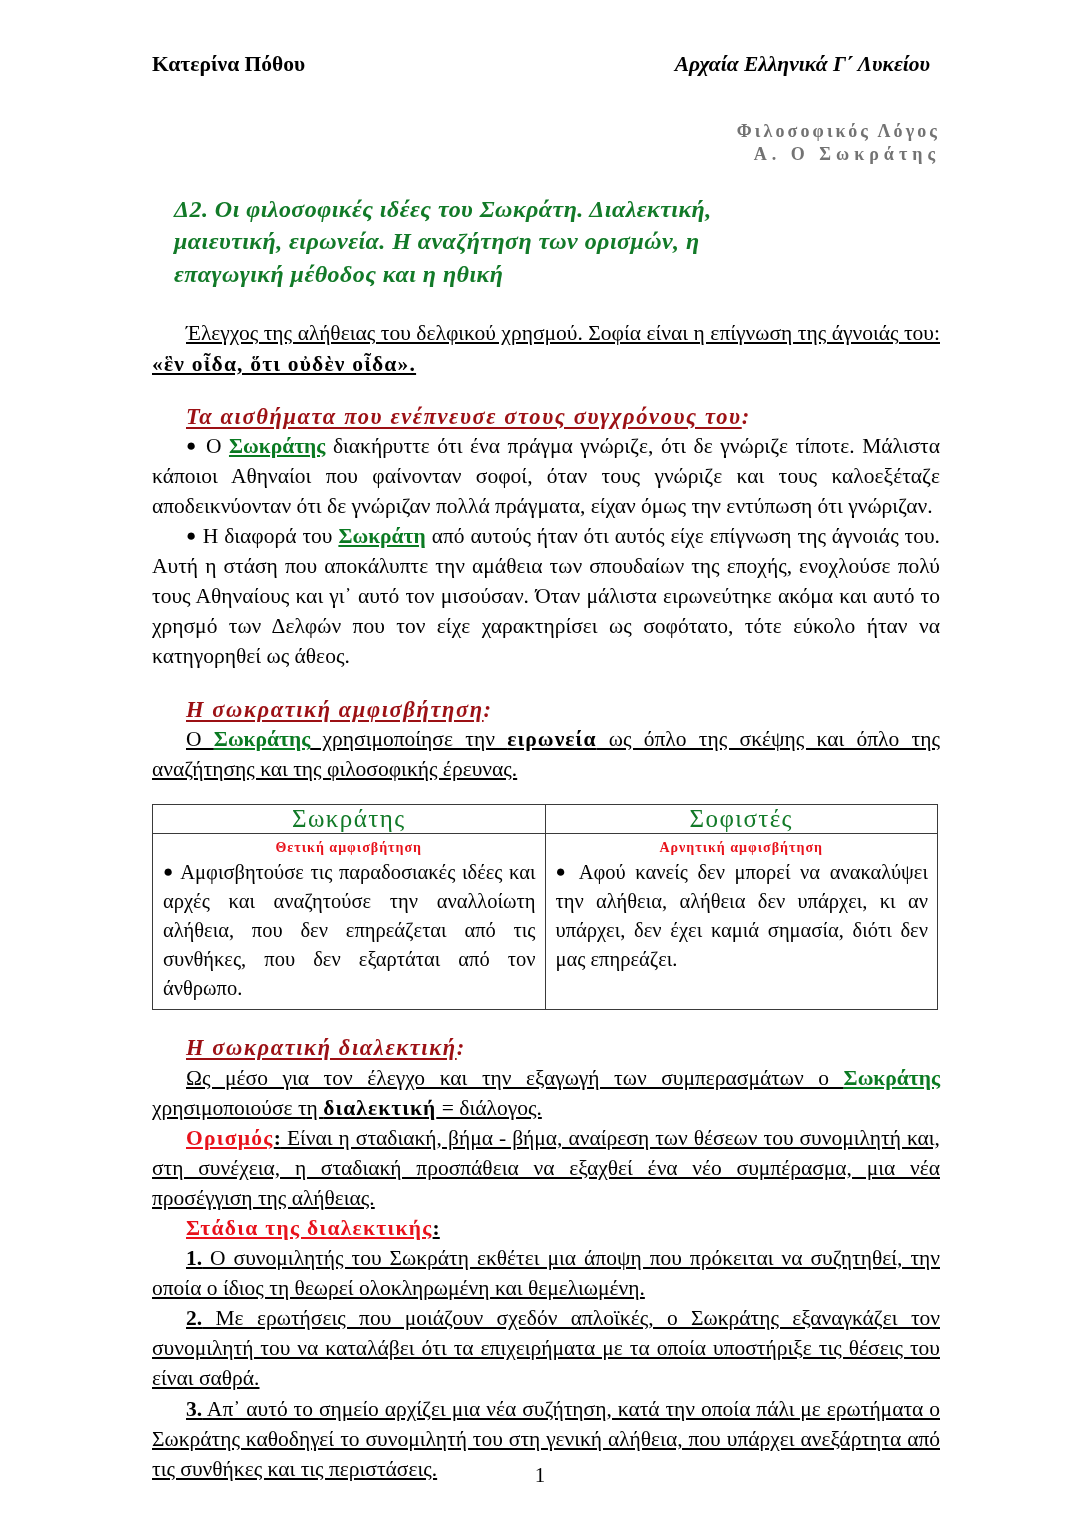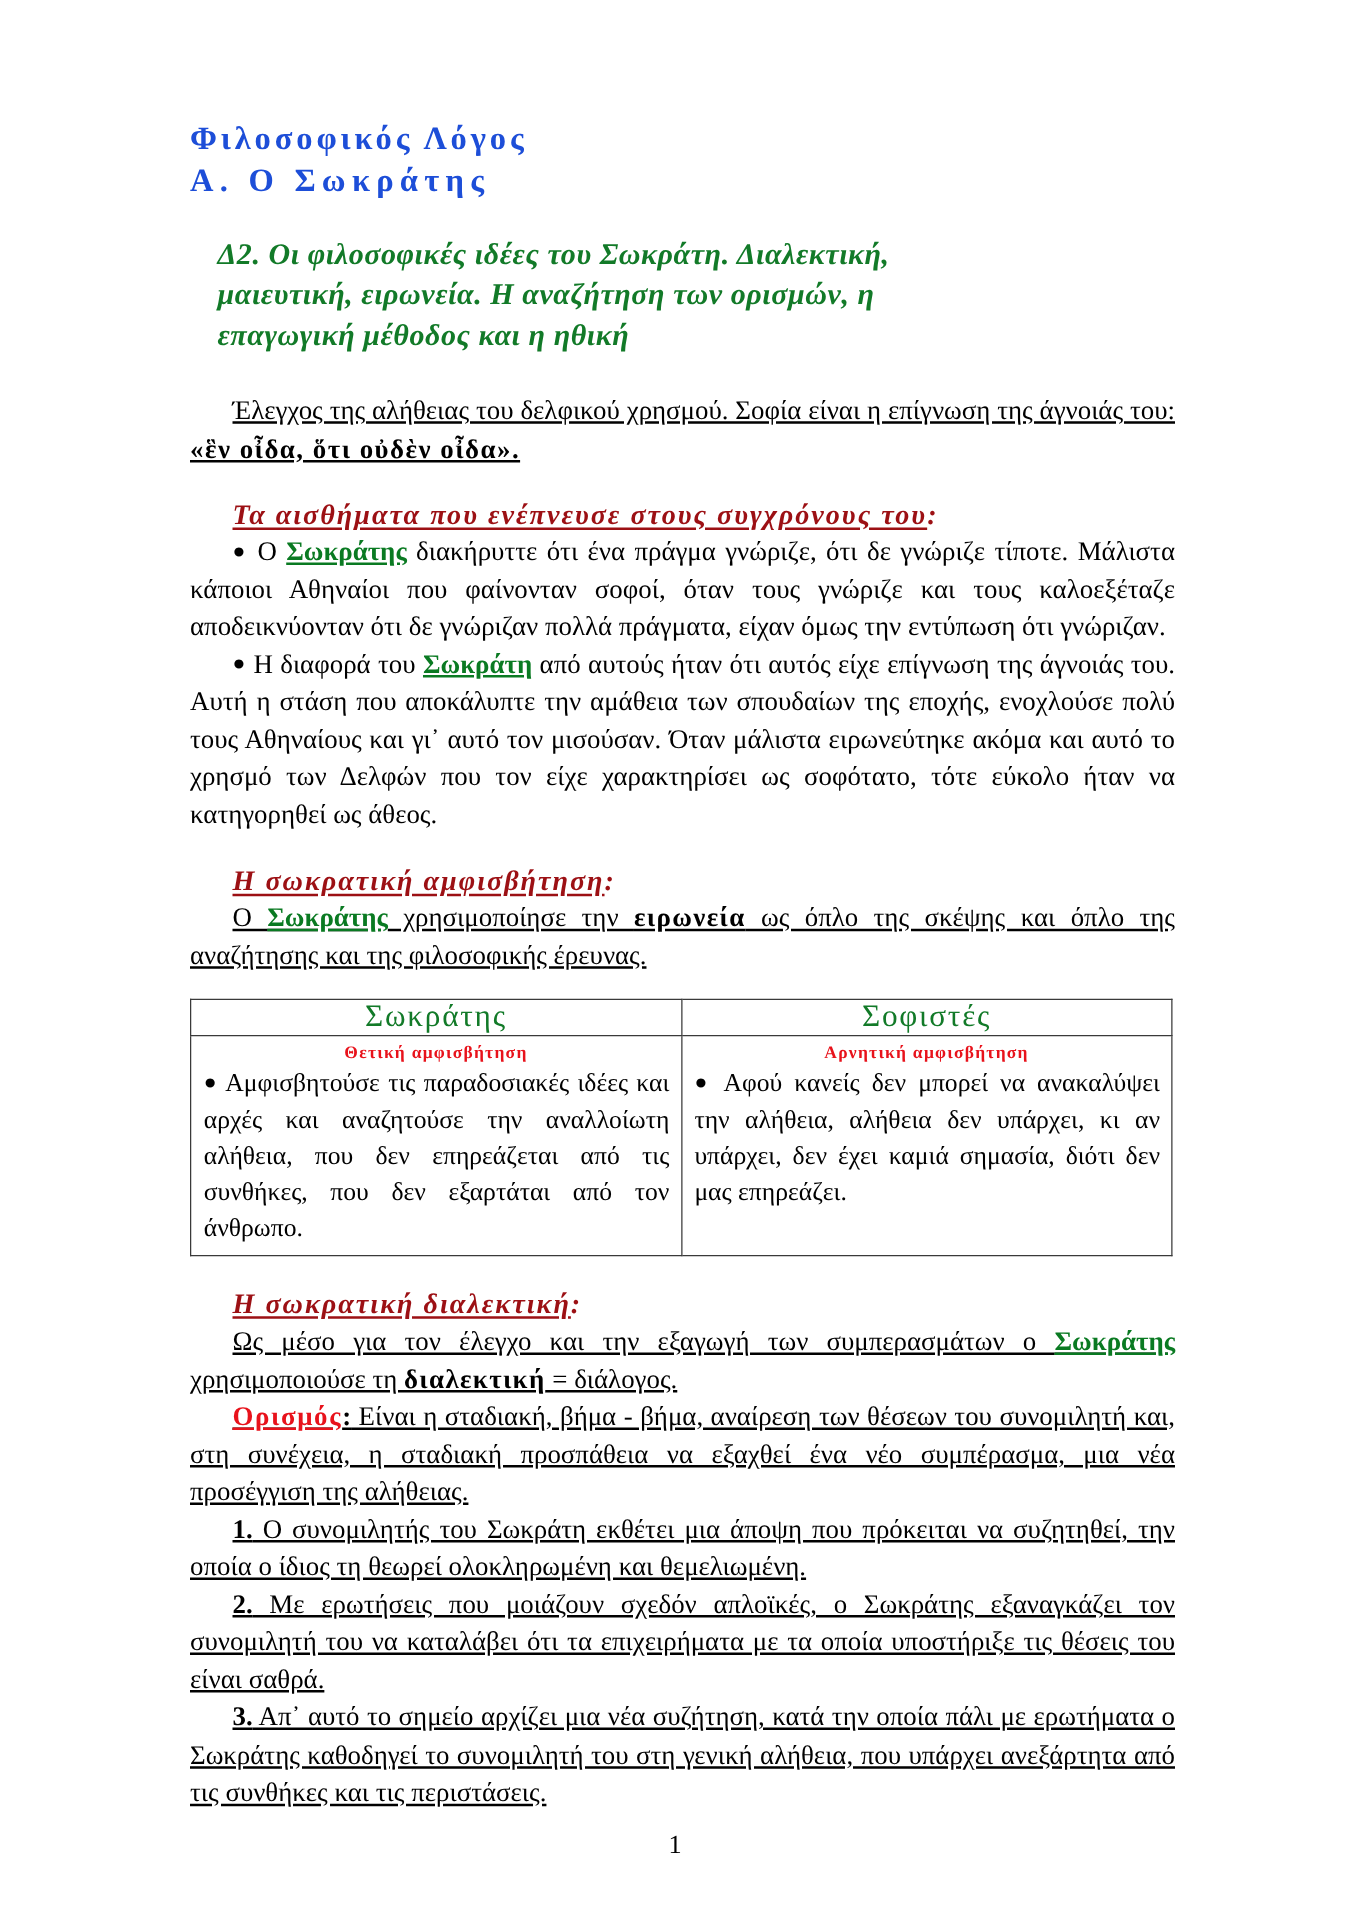--- a/index.html
+++ b/index.html
@@ -26,25 +26,25 @@
     align-items: baseline;
     font-weight: bold;
     font-size: 21.5px;
     line-height: 1.2;
     padding-right: 10px;
   }
   .doc-header .right { font-style: italic; }
 
   
   .title-block {
-    text-align: left;
+    text-align: right;
     margin-top: 42px;
-    color: #1d4ed8;
-    font-weight: bold;
-    font-size: 26px;
+    color: #737373;
+    font-weight: bold;
+    font-size: 18px;
     letter-spacing: 3.1px;
     line-height: 1.30;
   }
   .title-block .l2 { letter-spacing: 5.0px; }
 
   .subtitle {
     text-align: left;
     margin-top: 26px;
     color: #127a28;
     font-weight: bold;
@@ -160,20 +160,24 @@
     bottom: 38px;
     text-align: center;
     font-size: 21px;
   }
 </style>
 </head>
 <body>
 
 <div class="page">
 
+  <div class="doc-header">
+    <span class="left">Κατερίνα Πόθου</span>
+    <span class="right">Αρχαία Ελληνικά Γ΄ Λυκείου</span>
+  </div>
 
   <div class="title-block">
     <div class="l1">Φιλοσοφικός Λόγος</div>
     <div class="l2">Α. Ο Σωκράτης</div>
   </div>
 
   <div class="subtitle">
     <div>Δ2. Οι φιλοσοφικές ιδέες του Σωκράτη. Διαλεκτική,</div>
     <div>μαιευτική, ειρωνεία. Η αναζήτηση των ορισμών, η</div>
     <div>επαγωγική μέθοδος και η ηθική</div>
@@ -209,20 +213,21 @@
     </tr>
   </tbody>
     </table>
 
   <h2 class="sec"><span class="u">Η σωκρατική διαλεκτική</span><span class="colon">:</span></h2>
 
   <p class="body tight"><span>Ως μέσο για τον έλεγχο και την εξαγωγή των συμπερασμάτων ο </span><span class="link">Σωκράτης</span><span> χρησιμοποιούσε τη </span><span class="bs">διαλεκτική</span><span> = διάλογος.</span></p>
 
   <p class="body tight"><span class="inline-head-dark">Ορισμός</span><span class="b">:</span><span> Είναι η σταδιακή, βήμα - βήμα, αναίρεση των θέσεων του συνομιλητή και, στη συνέχεια, η σταδιακή προσπάθεια να εξαχθεί ένα νέο συμπέρασμα, μια νέα προσέγγιση της αλήθειας.</span></p>
 
+  <p class="body tight"><span class="inline-head-dark">Στάδια της διαλεκτικής</span><span class="b">:</span></p>
 
   <p class="body tight"><span class="b">1.</span><span> Ο συνομιλητής του Σωκράτη εκθέτει μια άποψη που πρόκειται να συζητηθεί, την οποία ο ίδιος τη θεωρεί ολοκληρωμένη και θεμελιωμένη.</span></p>
 
   <p class="body tight"><span class="b">2.</span><span> Με ερωτήσεις που μοιάζουν σχεδόν απλοϊκές, ο Σωκράτης εξαναγκάζει τον συνομιλητή του να καταλάβει ότι τα επιχειρήματα με τα οποία υποστήριξε τις θέσεις του είναι σαθρά.</span></p>
 
   <p class="body tight"><span class="b">3.</span><span> Απ᾿ αυτό το σημείο αρχίζει μια νέα συζήτηση, κατά την οποία πάλι με ερωτήματα ο Σωκράτης καθοδηγεί το συνομιλητή του στη γενική αλήθεια, που υπάρχει ανεξάρτητα από τις συνθήκες και τις περιστάσεις.</span></p>
 
   <div class="pageno">1</div>
 
 </div>

